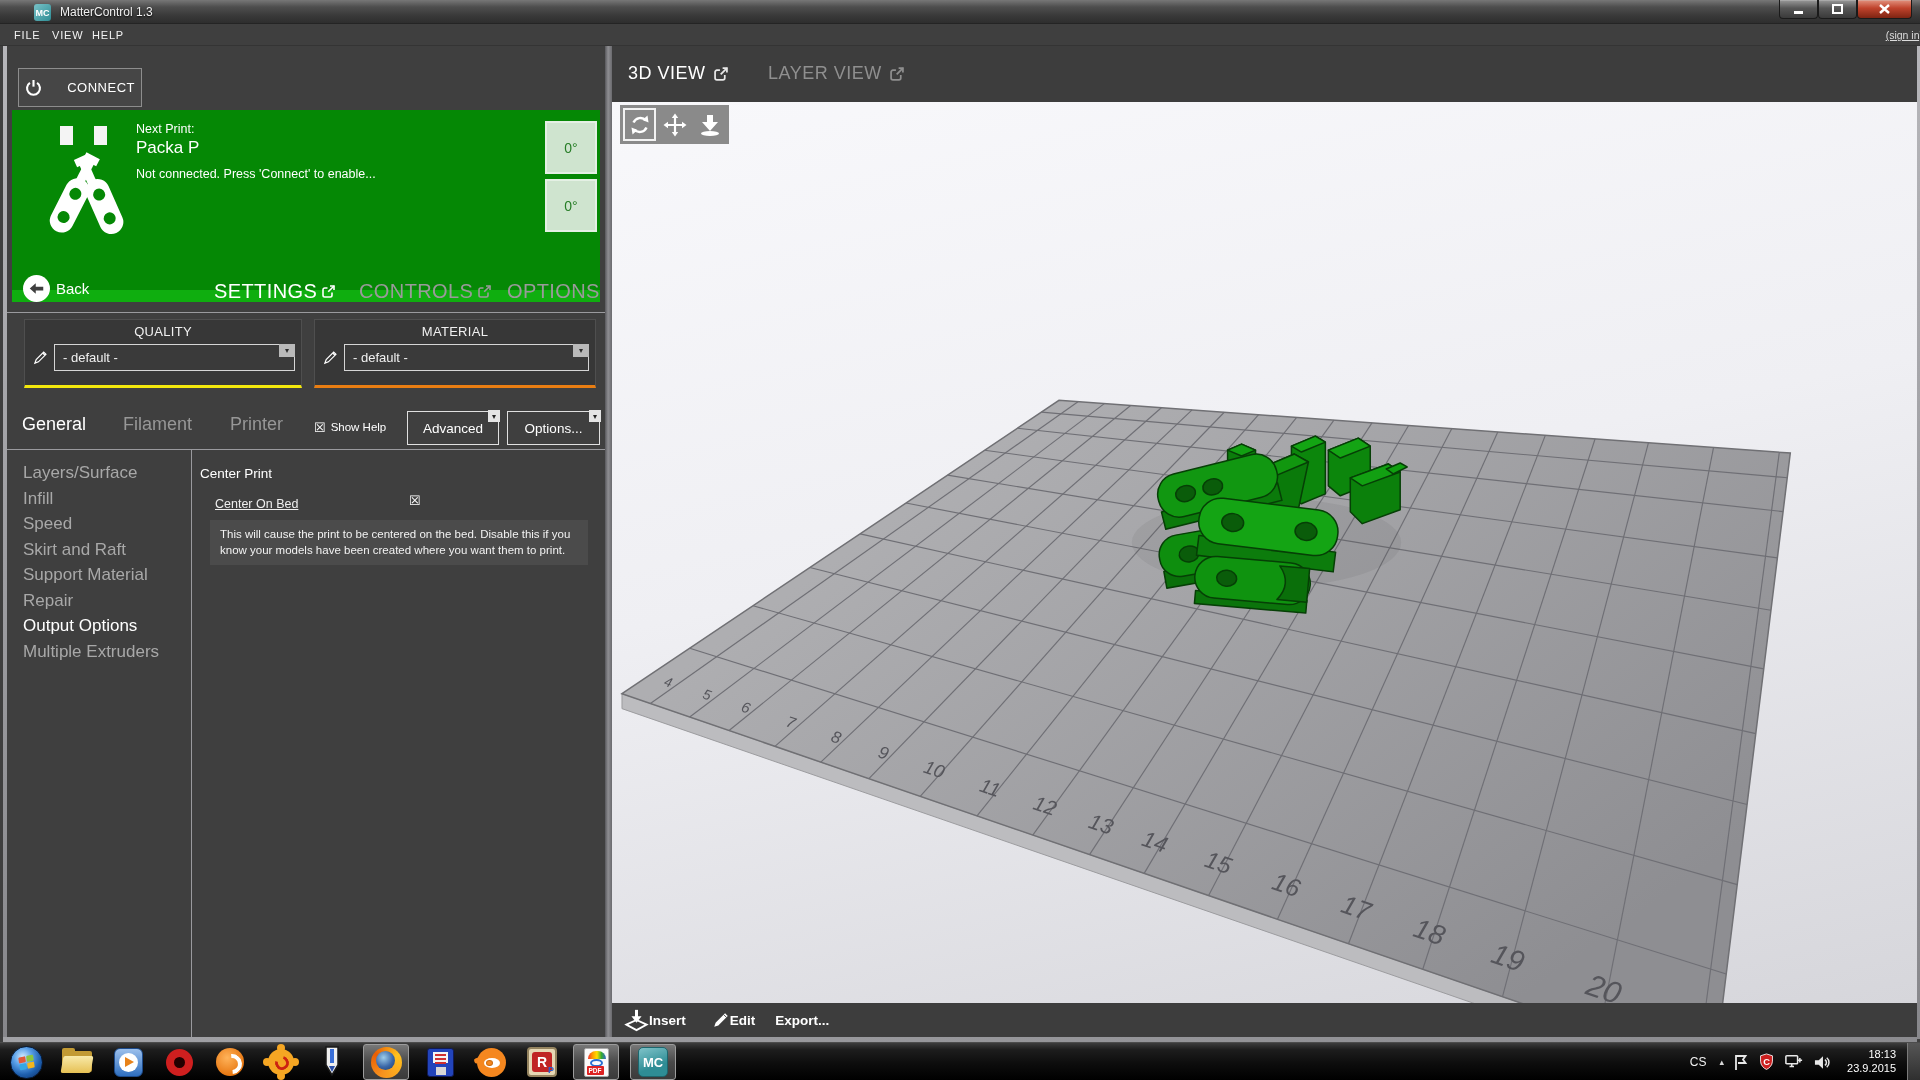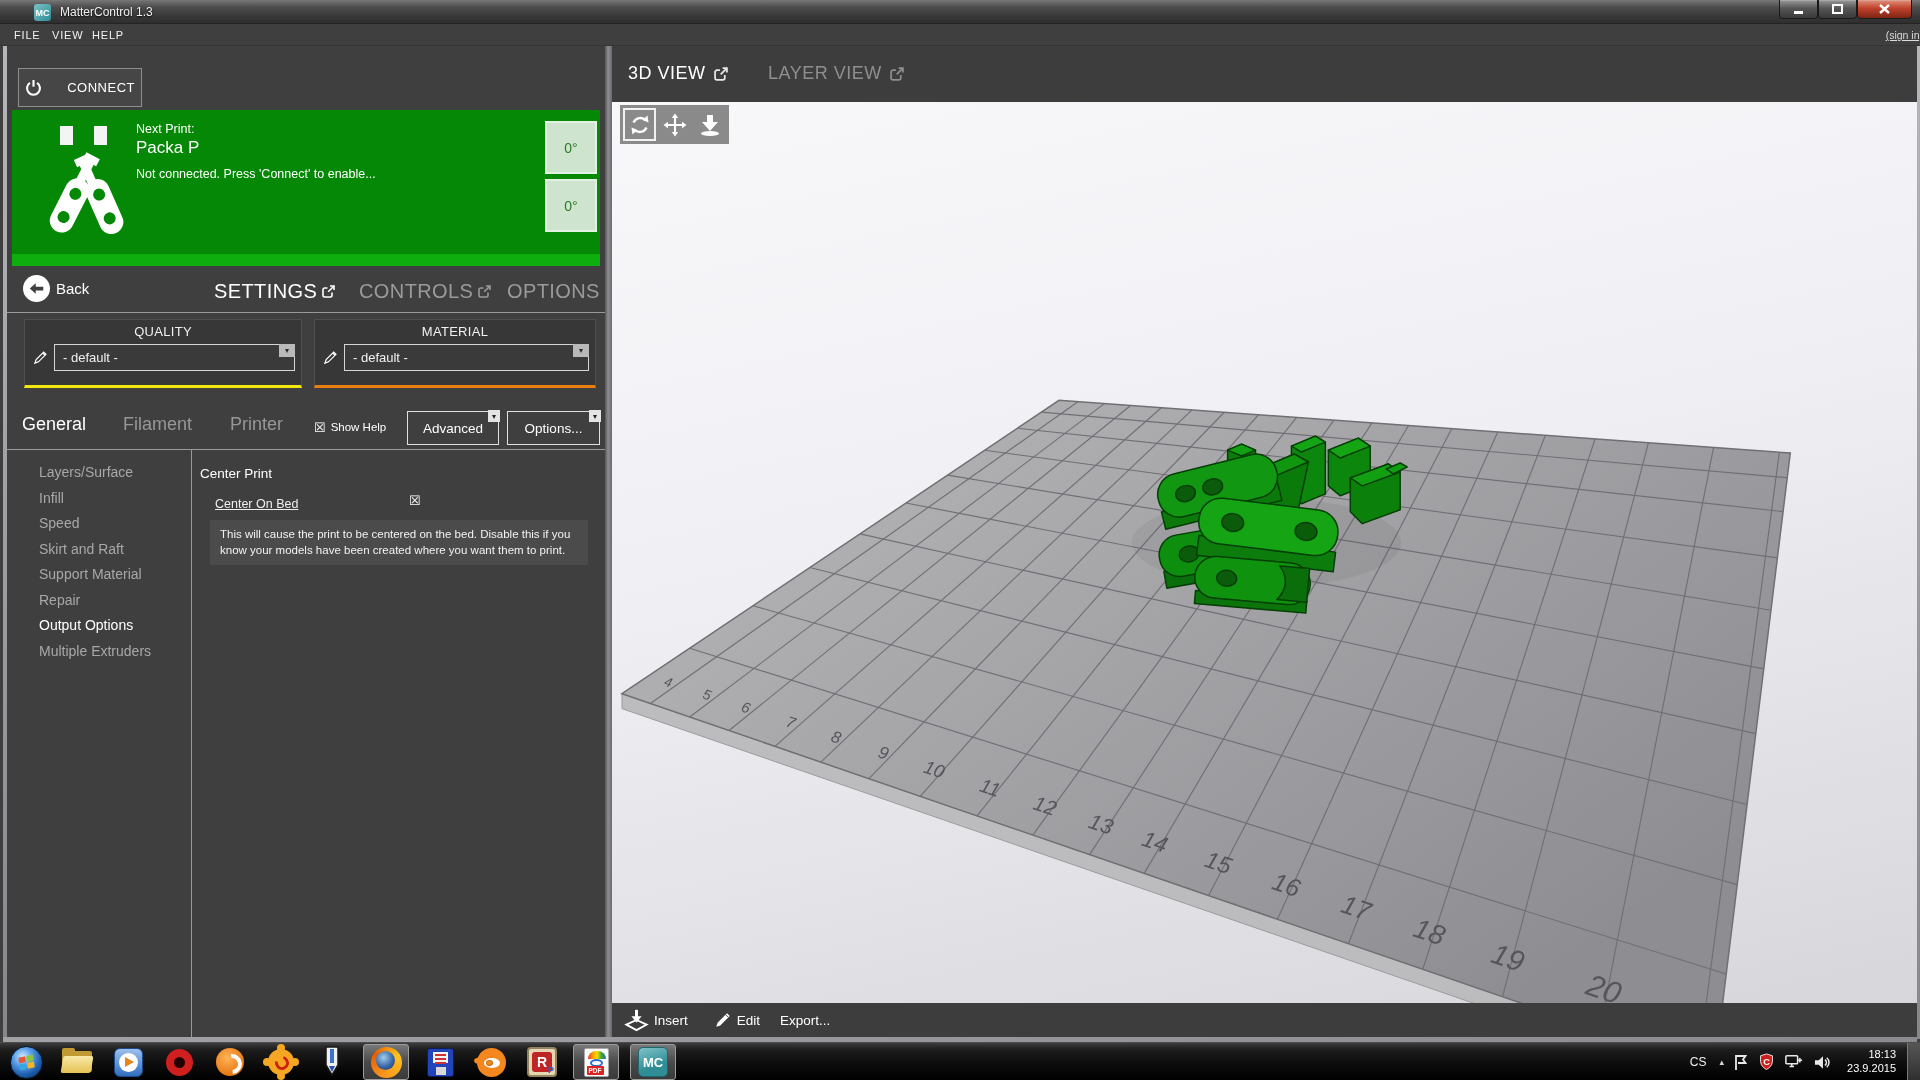--- a/index.html
+++ b/index.html
@@ -35,21 +35,21 @@
   
   .left-panel{position:relative;width:598px;height:100%;background:#3f3f3f;overflow:hidden;}
   .connect-row{position:absolute;left:11px;top:22px;right:5px;height:39px;display:flex;}
   .connect-btn{width:124px;height:39px;background:#464646;border:1px solid #8d8d8d;color:#fff;
     font-size:13px;letter-spacing:.5px;display:flex;align-items:center;justify-content:space-between;gap:7px;cursor:pointer;}
   .printer-header{flex:1;margin-left:4px;background:#4a4a4a;border:1px solid #5e5e5e;
     display:flex;flex-direction:column;align-items:center;justify-content:center;}
   .printer-name{font-size:15px;color:#fff;}
   .printer-status{font-size:9px;color:#d8d8d8;letter-spacing:.4px;margin-top:1px;}
 
-  .queue-panel{position:absolute;left:5px;top:64px;width:588px;height:156px;background:#058805;}
+  .queue-panel{position:absolute;left:5px;top:64px;width:588px;height:192px;background:#058805;}
   .queue-thumb{position:absolute;left:24px;top:6px;}
   .queue-text{position:absolute;left:124px;top:12px;color:#fff;}
   .q-next{font-size:12.5px;}
   .q-name{font-size:17px;margin-top:2px;}
   .q-msg{font-size:12.5px;margin-top:9px;}
   .temps{position:absolute;right:3px;top:11px;display:flex;flex-direction:column;gap:5px;}
   .temp-box{width:52px;height:53px;background:#cfe4cf;border:2px solid #e4f0e4;
     display:flex;align-items:center;justify-content:center;font-size:14px;color:#267d26;cursor:pointer;}
   .green-strip{position:absolute;left:0;bottom:0;width:100%;height:12px;background:#0fae0f;}
 
@@ -81,21 +81,21 @@
   .showhelp .lbl{font-size:11.5px;}
   .mini-btn{position:absolute;top:9px;height:34px;background:#3f3f3f;border:1px solid #e0e0e0;color:#fff;
     font-size:13.5px;display:flex;align-items:center;justify-content:center;cursor:pointer;}
   .mini-btn .corner{position:absolute;top:-2px;right:-2px;width:12px;height:12px;background:#e4e4e4;
     display:flex;align-items:center;justify-content:center;font-size:8px;color:#222;}
   .btn-advanced{left:400px;width:92px;}
   .btn-options{left:500px;width:93px;}
 
   .settings-body{position:absolute;left:0;top:404px;bottom:0;width:100%;display:flex;}
   .categories{width:185px;border-right:1px solid #9a9a9e;padding:10px 0 0 0;margin:0;list-style:none;}
-  .categories li{padding-left:32px;line-height:25.5px;font-size:14px;color:#a8a8a8;cursor:pointer;white-space:nowrap;}
+  .categories li{padding-left:16px;line-height:25.5px;font-size:17px;color:#a8a8a8;cursor:pointer;white-space:nowrap;}
   .categories li.active{color:#fff;}
   .detail-pane{flex:1;padding:16px 8px 0 8px;}
   .group-title{font-size:13.5px;color:#fff;}
   .setting-row{position:relative;margin:13px 0 0 15px;height:16px;}
   .setting-label{font-size:12.5px;color:#efefef;text-decoration:underline;}
   .setting-check{position:absolute;left:194px;top:-1px;font-size:13px;color:#fff;cursor:pointer;}
   .help-box{margin:10px 0 0 10px;width:378px;background:#4b4b4b;padding:7px 10px;
     font-size:11.5px;line-height:1.35;color:#f2f2f2;}
 
   
@@ -104,21 +104,21 @@
   .view-header{height:56px;background:#3d3d3d;position:relative;}
   .view-tab{position:absolute;top:17px;display:flex;align-items:center;gap:8px;font-size:18px;letter-spacing:.5px;cursor:pointer;}
   .view-tab.active{color:#fff;left:16px;}
   .view-tab.dim{color:#8f8f8f;left:156px;}
   .viewport{position:relative;flex:1;background:linear-gradient(168deg,#f8f8fb 0%,#efeff3 45%,#d6d6db 100%);overflow:hidden;}
   .scene-svg{position:absolute;left:0;top:0;width:100%;height:100%;}
   .tool-palette{position:absolute;left:8px;top:3px;background:#8a8a8a;padding:3px;display:flex;gap:2px;}
   .tool-btn{width:33px;height:33px;display:flex;align-items:center;justify-content:center;cursor:pointer;}
   .tool-btn.selected{border:2px solid #f2f2f2;}
   .actions-bar{height:34px;background:#3d3d3d;position:relative;display:flex;align-items:center;color:#fff;}
-  .action-item{display:flex;align-items:center;gap:5px;font-size:13.5px;cursor:pointer;}
+  .action-item{display:flex;align-items:center;font-size:13.5px;cursor:pointer;font-weight:bold;}
   .ai-insert{margin-left:12px;}
   .ai-edit{margin-left:26px;}
   .ai-export{margin-left:20px;}
 
   
   .taskbar{position:absolute;left:0;top:1042px;width:1920px;height:38px;
     background:linear-gradient(180deg,#3c3c3c 0%,#1d1d1d 18%,#0d0d0d 55%,#000 100%);border-top:1px solid #4c4c4c;}
   .tb-icons{position:absolute;left:6px;top:0;height:38px;display:flex;align-items:center;gap:11px;}
   .tb-slot{width:40px;height:36px;display:flex;align-items:center;justify-content:center;position:relative;cursor:pointer;}
   .tb-slot.hl{background:linear-gradient(180deg,#787878,#4a4a4a 50%,#3a3a3a);border:1px solid #9c9c9c;border-radius:3px;width:46px;}

